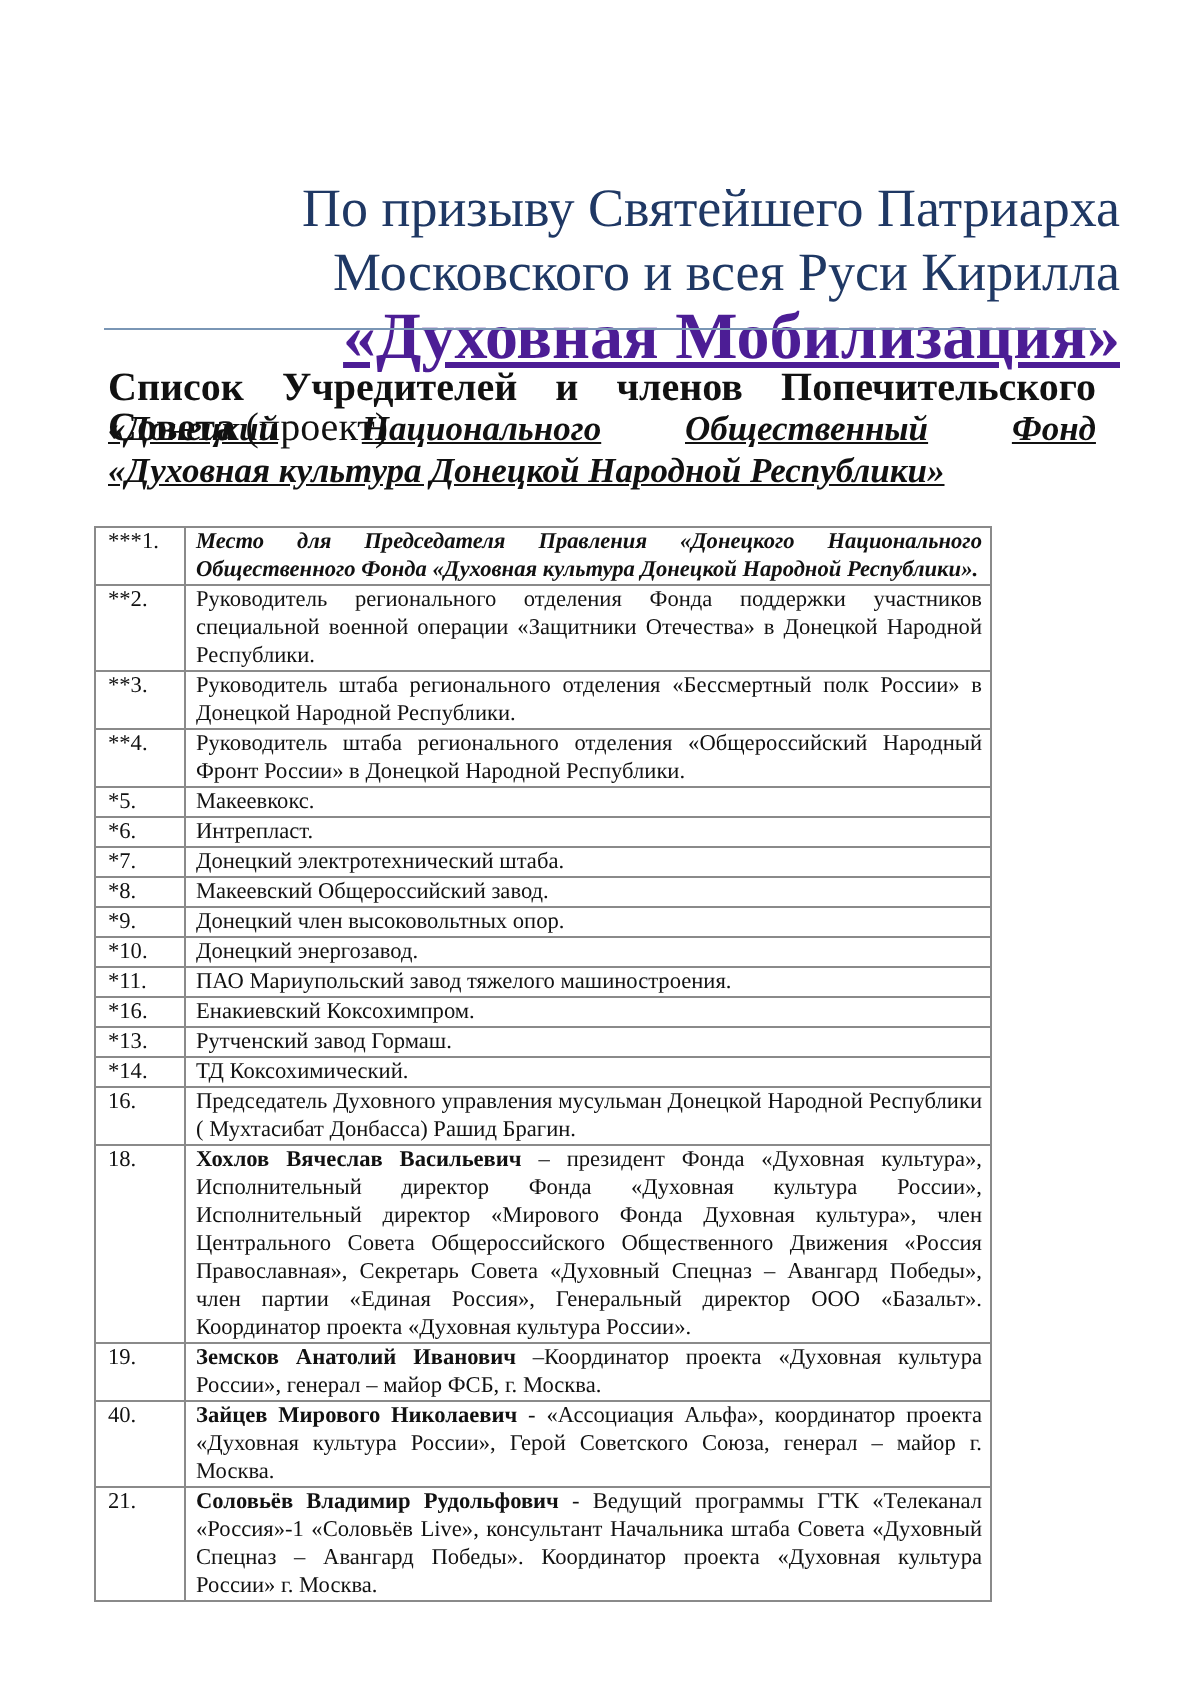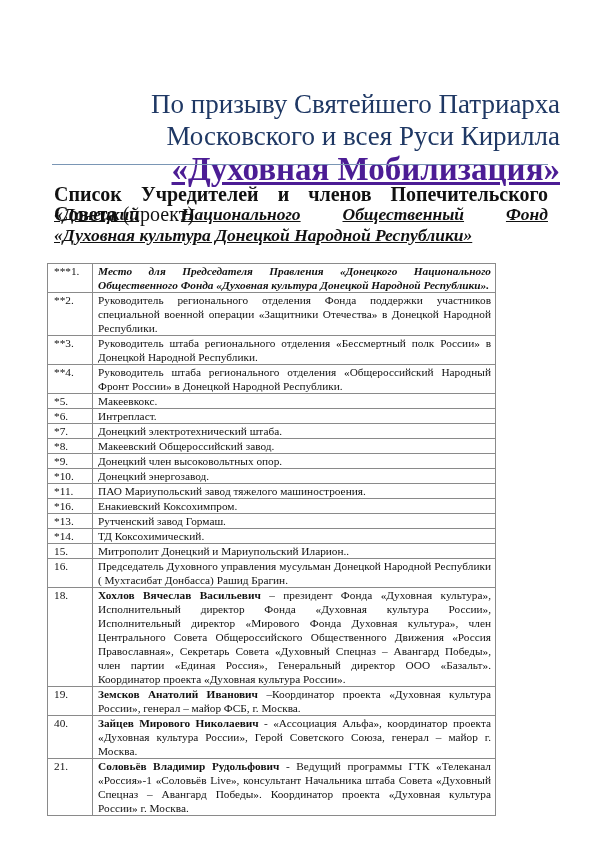--- a/index.html
+++ b/index.html
@@ -118,24 +118,20 @@
       </tr>
       <tr>
         <td class="num">*13.</td>
         <td class="desc"><span>Рутченский завод Гормаш.</span></td>
       </tr>
       <tr>
         <td class="num">*14.</td>
         <td class="desc"><span>ТД Коксохимический.</span></td>
       </tr>
       <tr>
-        <td class="num">15.</td>
-        <td class="desc"><span>Митрополит Донецкий и Мариупольский Иларион..</span></td>
-      </tr>
-      <tr>
         <td class="num">16.</td>
         <td class="desc"><span>Председатель Духовного управления мусульман Донецкой Народной Республики ( Мухтасибат Донбасса) Рашид Брагин.</span></td>
       </tr>
       <tr>
         <td class="num">18.</td>
         <td class="desc"><span class="b">Хохлов Вячеслав Васильевич</span><span> – президент Фонда «Духовная культура», Исполнительный директор Фонда «Духовная культура России», Исполнительный директор «Мирового Фонда Духовная культура», член Центрального Совета Общероссийского Общественного Движения «Россия Православная», Секретарь Совета «Духовный Спецназ – Авангард Победы», член партии «Единая Россия», Генеральный директор ООО «Базальт». Координатор проекта «Духовная культура России».</span></td>
       </tr>
       <tr>
         <td class="num">19.</td>
         <td class="desc"><span class="b">Земсков Анатолий Иванович</span><span> –Координатор проекта «Духовная культура России», генерал – майор ФСБ, г. Москва.</span></td>

